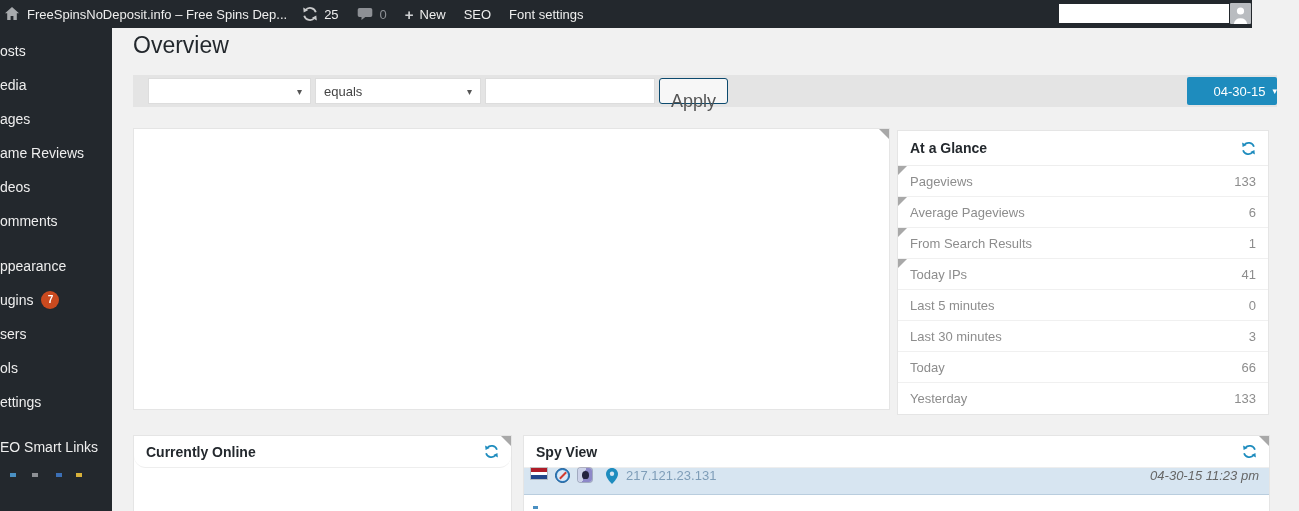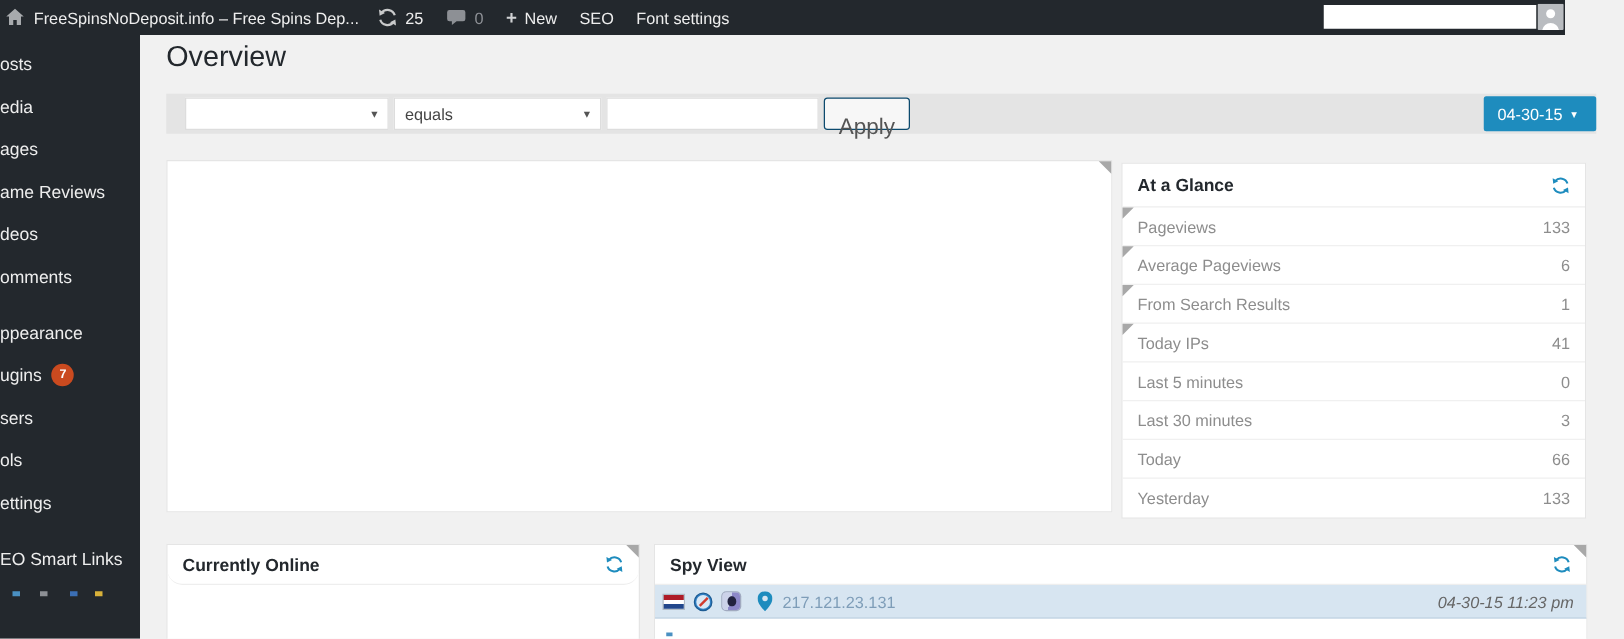--- a/index.html
+++ b/index.html
@@ -64,21 +64,21 @@
   .fsel-1 { width:163px; }
   .fsel-2 { width:166px; }
   .ftext { width:170px; height:26px; border:1px solid #ddd; background:#fff; padding:0 6px; margin-right:4px; font-size:13px; }
   .fapply {
     height:26px; padding:12px 11px; background:#f7f7f7; border:1px solid #0c4a6e;
     border-radius:3px; color:#555; font-size:18px; cursor:pointer; font-family:"Liberation Sans",sans-serif;
   }
   .fdate {
     position:absolute; right:0; top:2px; height:28px; min-width:90px;
     background:#1e8cbe; color:#fff; border:0; border-radius:2px; font-size:13px;
-    display:flex; align-items:center; justify-content:flex-start; gap:7px; padding:0 11px;
+    display:flex; align-items:center; justify-content:flex-end; gap:7px; padding:0 0;
     cursor:pointer; font-family:"Liberation Sans",sans-serif;
   }
   .fdate .caret { font-size:9px; }
   
   .panel { background:#fff; border:1px solid #e5e5e5; position:absolute; }
   .chart-panel { left:21px; top:100px; width:757px; height:282px; }
   .corner-tr { position:absolute; top:0; right:0; width:0; height:0;
                border-top:10px solid #a8a8a8; border-left:10px solid transparent; cursor:nwse-resize; }
   .corner-tl { position:absolute; top:0; left:0; width:0; height:0;
                border-top:9px solid #a8a8a8; border-right:9px solid transparent; cursor:nwse-resize; }
@@ -93,21 +93,21 @@
     position:relative; height:31px; display:flex; align-items:center;
     justify-content:space-between; padding:0 12px; border-bottom:1px solid #f0f0f0;
     color:#8d8d8d;
   }
   .online { left:21px; top:407px; width:379px; height:120px; }
   .online .widget-head { height:32px;border-radius:12px; }
   .spy { left:411px; top:407px; width:747px; height:120px; }
   .spy .widget-head { height:32px; }
   .spy-row {
     height:27px; background:#d7e5f1; border-bottom:1px solid #b9cdde;
-    display:flex; align-items:center; padding:0 8px 0 7px; gap:8px;
+    display:flex; align-items:flex-start; padding:0 8px 0 7px; gap:8px;
   }
   .spy-ip { color:#7e9db8; flex:1; cursor:pointer; }
   .spy-time { color:#666; font-style:italic; padding-right:2px; }
   .spy-next { position:relative; height:20px; background:#fff; }
   .spy-next i { position:absolute; left:9px; top:11px; width:5px; height:3px; background:#4a90c2; }
   
   .flag-nl {
     width:16px; height:11px; flex:0 0 16px;
     background:linear-gradient(#ae1c28 0 36%, #ffffff 36% 64%, #21468b 64% 100%);
     box-shadow:0 0 0 1px rgba(0,0,0,.18);

